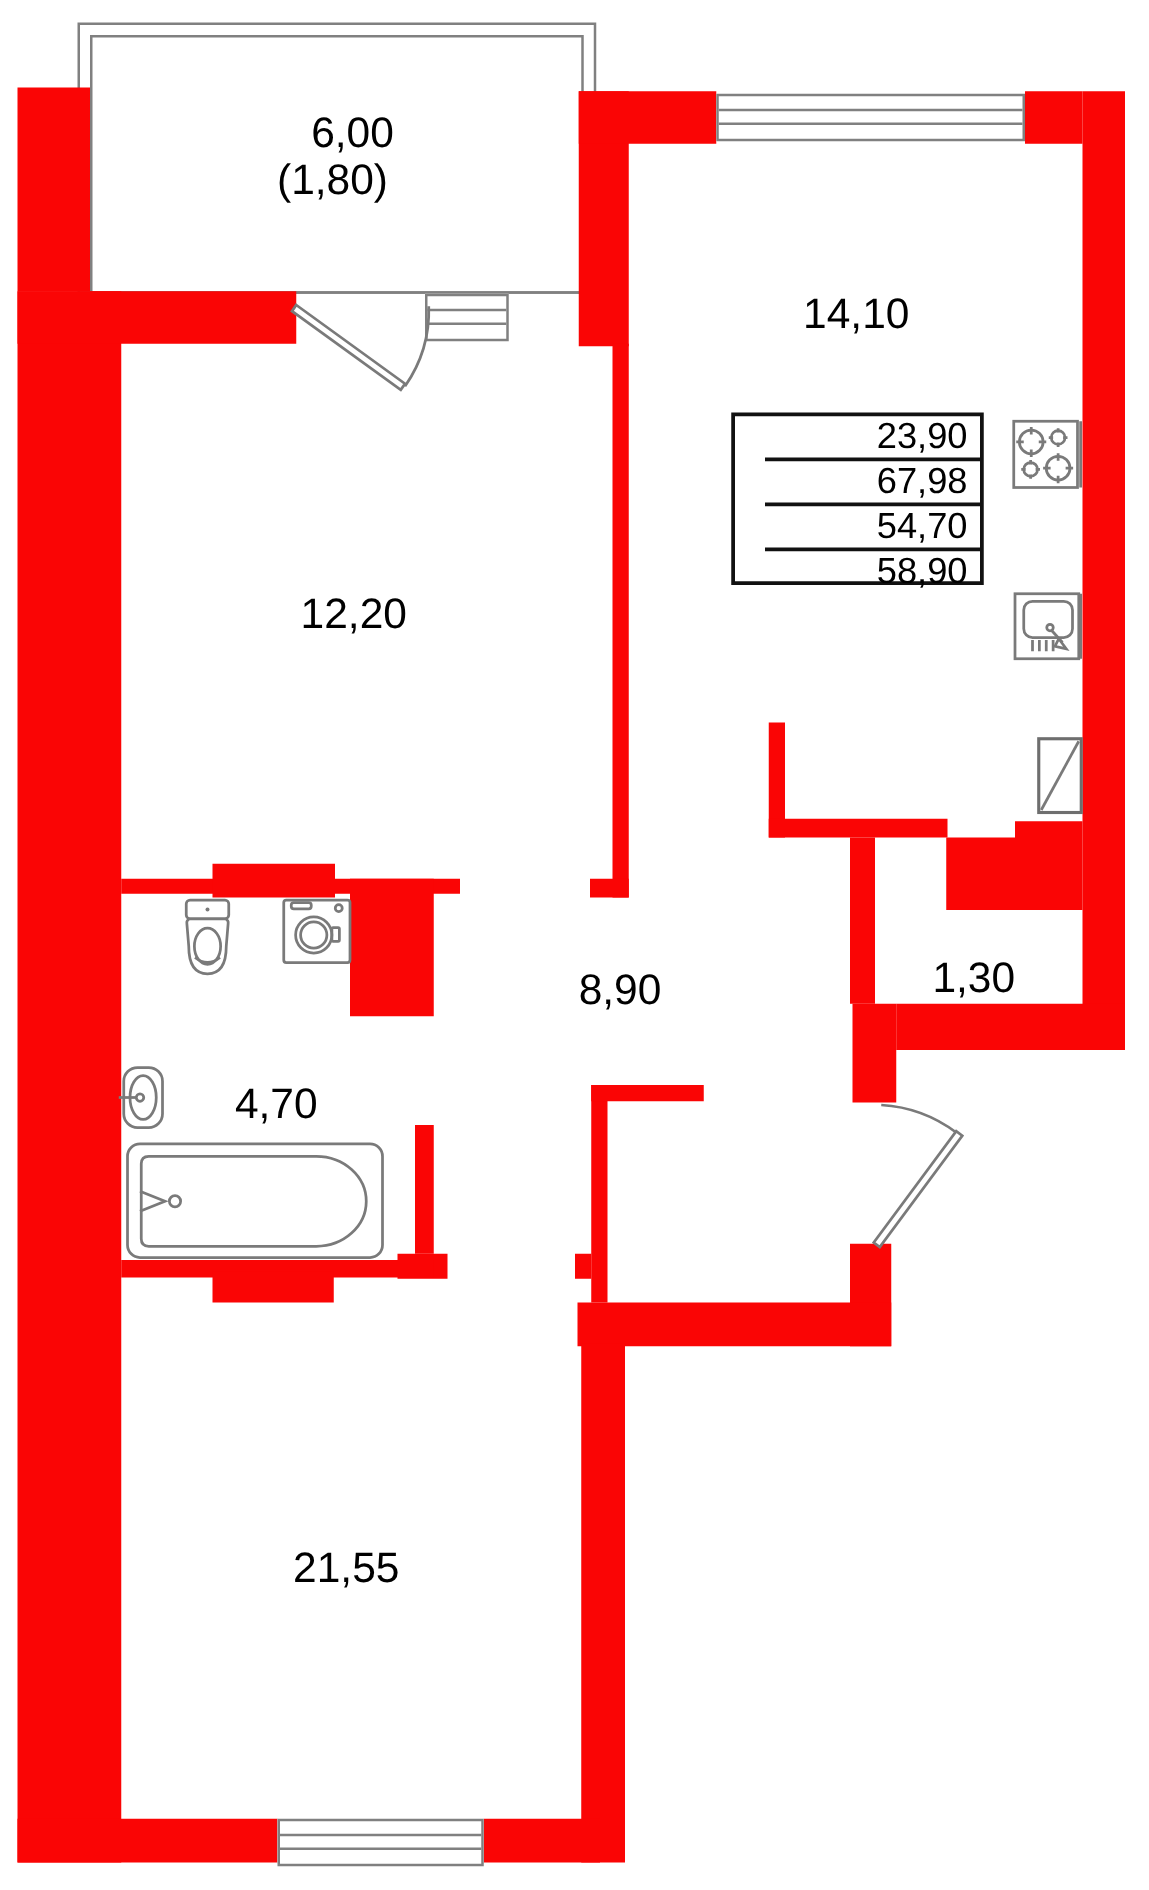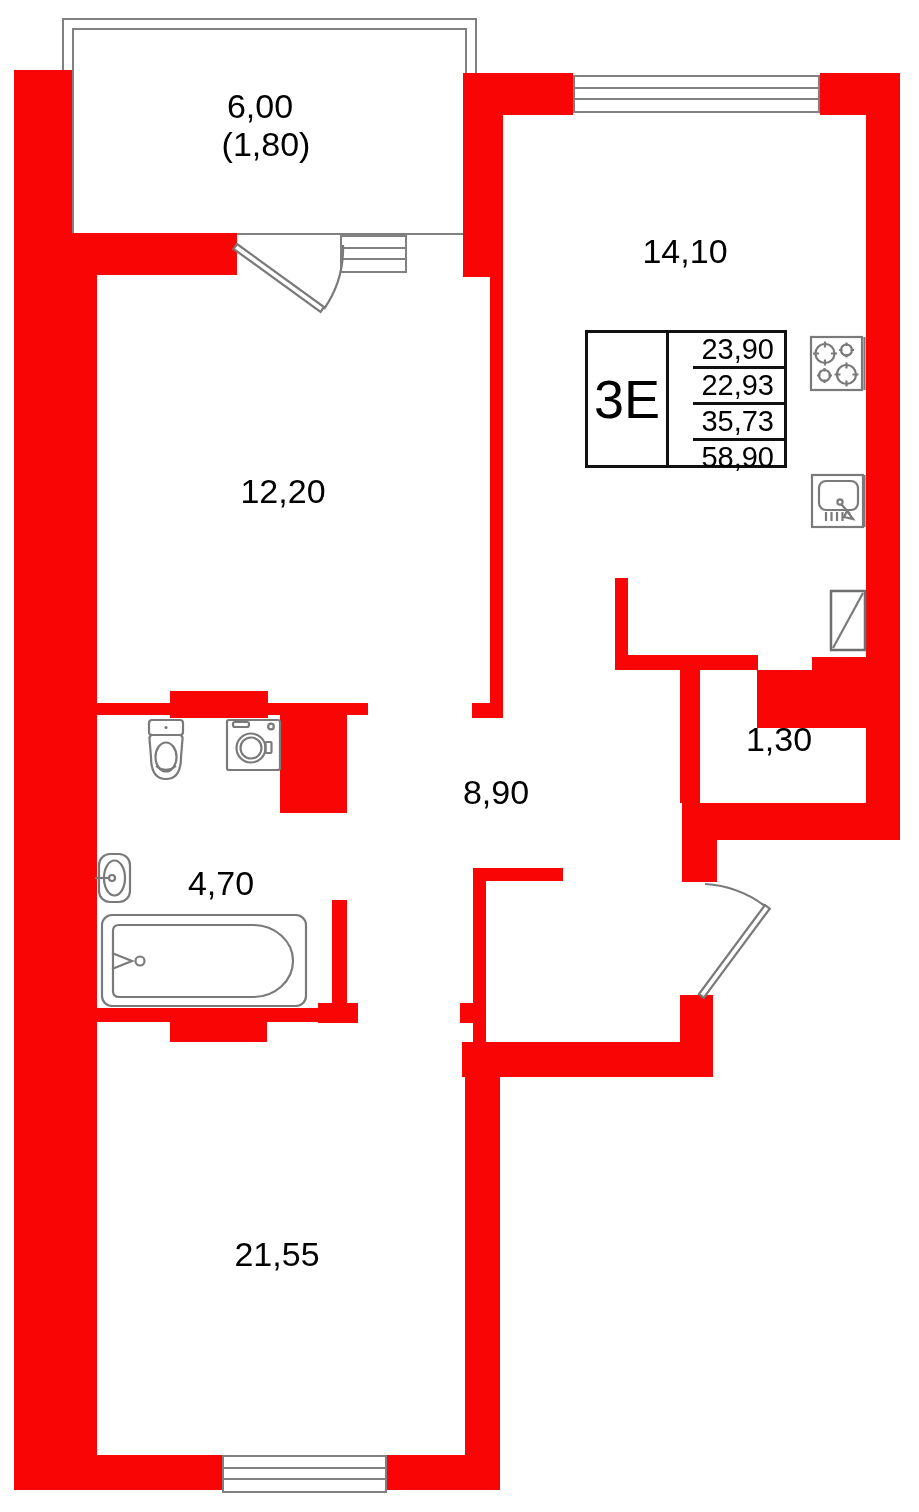--- a/index.html
+++ b/index.html
@@ -152,32 +152,31 @@
     </g>
 
     <g>
       <rect x="102" y="915" width="204" height="91" rx="10" fill="#ffffff"></rect>
       <path d="M119,925 H253 A40,36 0 0 1 293,961 A40,36 0 0 1 253,997 H119 Q113,997 113,991 V931 Q113,925 119,925 Z"></path>
       <path d="M112,953 L132,961 L112,969"></path>
       <circle cx="140" cy="961" r="4.5"></circle>
     </g>
   </svg>
 
-  <div class="room-label" style="left:260px;top:107px;">6,00</div>
+  <div class="room-label" style="left:282px;top:107px;">6,00</div>
   <div class="room-label" style="left:266px;top:145px;">(1,80)</div>
   <div class="room-label" style="left:685px;top:252px;text-align:right;">14,10</div>
   <div class="room-label" style="left:283px;top:492px;text-align:right;">12,20</div>
-  <div class="room-label" style="left:779px;top:740px;">1,30</div>
+  <div class="room-label" style="left:779px;top:783px;">1,30</div>
   <div class="room-label" style="left:496px;top:793px;">8,90</div>
   <div class="room-label" style="left:221px;top:845px;margin-top:39px;">4,70</div>
   <div class="room-label" style="left:277px;top:1255px;">21,55</div>
 
   <div id="card">
-    <div class="type">3Е</div>
     <div class="rows">
       <div class="row">23,90</div>
-      <div class="row">22,93</div>
-      <div class="row">35,73</div>
+      <div class="row">67,98</div>
+      <div class="row">54,70</div>
       <div class="row">58,90</div>
     </div>
   </div>
 
 </div>
 
 </body></html>

